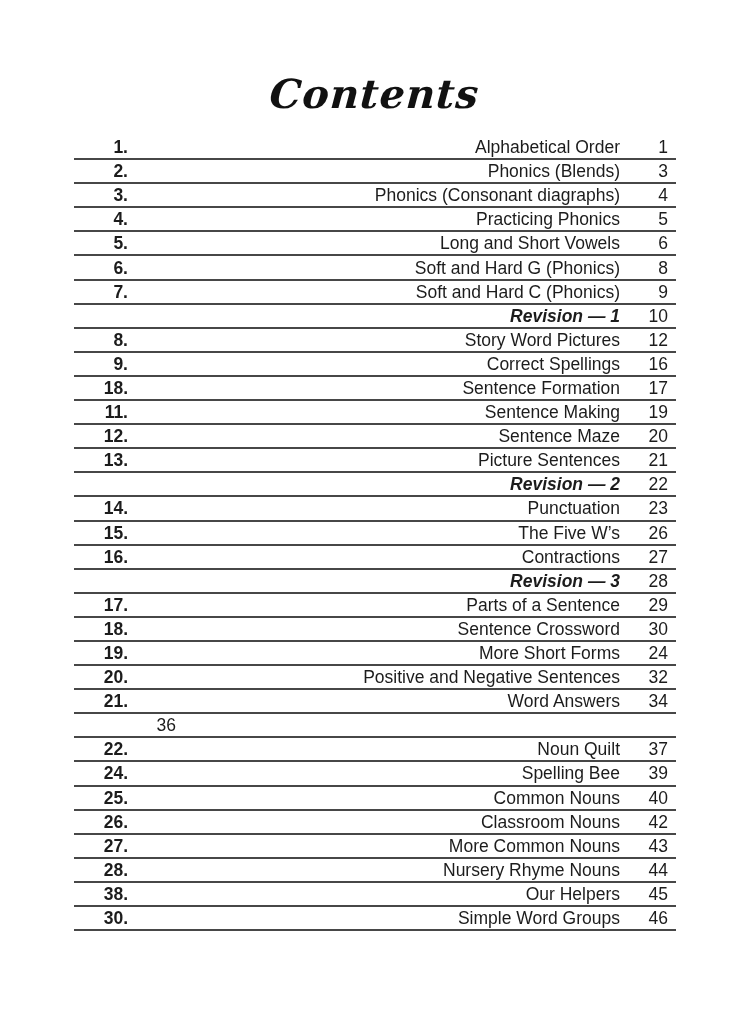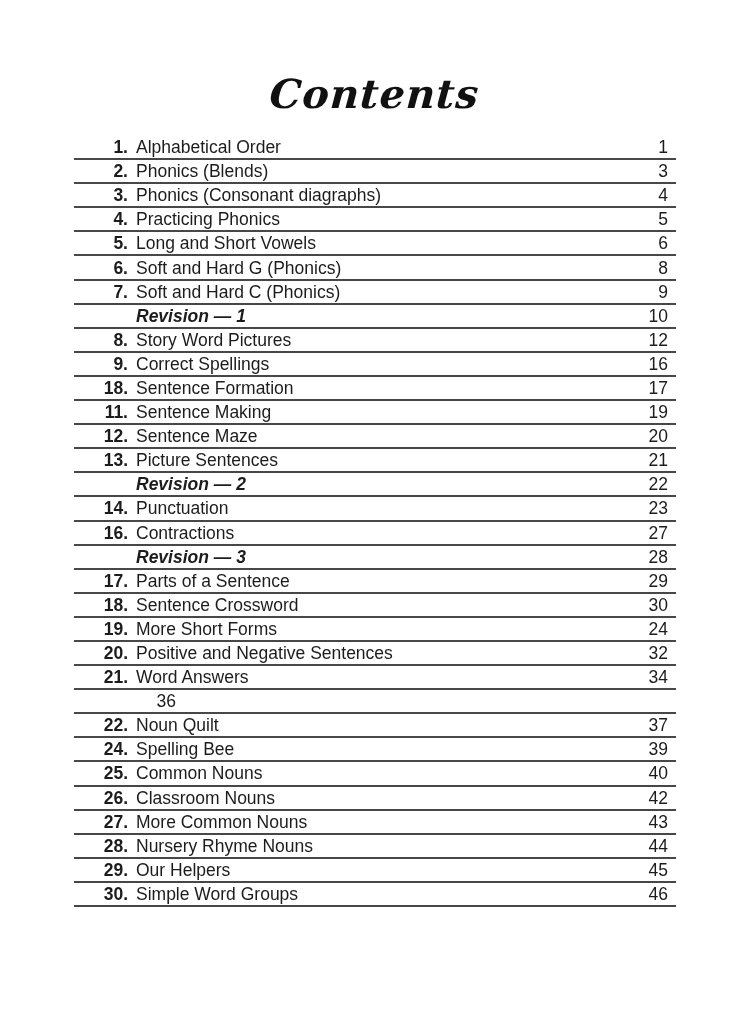--- a/index.html
+++ b/index.html
@@ -49,20 +49,21 @@
     text-align: right;
     font-weight: bold;
     flex: 0 0 54px;
     white-space: pre;
   }
   .titlecell {
     flex: 1 1 auto;
     padding-left: 8px;
     white-space: pre;
     overflow: hidden;
+    text-align: right;
   }
   .row.revision .titlecell {
     font-weight: bold;
     font-style: italic;
   }
   .pg {
     flex: 0 0 48px;
     text-align: right;
     padding-right: 8px;
   }
@@ -163,20 +164,25 @@
     <span class="titlecell">Revision — 2</span>
     <span class="pg">22</span>
   </div>
 
   <div class="row">
     <span class="num">14.</span>
     <span class="titlecell">Punctuation</span>
     <span class="pg">23</span>
   </div>
 
+  <div class="row">
+    <span class="num">15.</span>
+    <span class="titlecell">The Five W’s</span>
+    <span class="pg">26</span>
+  </div>
 
   <div class="row">
     <span class="num">16.</span>
     <span class="titlecell">Contractions</span>
     <span class="pg">27</span>
   </div>
 
   <div class="row revision">
     <span class="num"></span>
     <span class="titlecell">Revision — 3</span>
@@ -249,21 +255,21 @@
     <span class="pg">43</span>
   </div>
 
   <div class="row">
     <span class="num">28.</span>
     <span class="titlecell">Nursery Rhyme Nouns</span>
     <span class="pg">44</span>
   </div>
 
   <div class="row">
-    <span class="num">29.</span>
+    <span class="num">38.</span>
     <span class="titlecell">Our Helpers</span>
     <span class="pg">45</span>
   </div>
 
   <div class="row">
     <span class="num">30.</span>
     <span class="titlecell">Simple Word Groups</span>
     <span class="pg">46</span>
   </div>
 </div>

